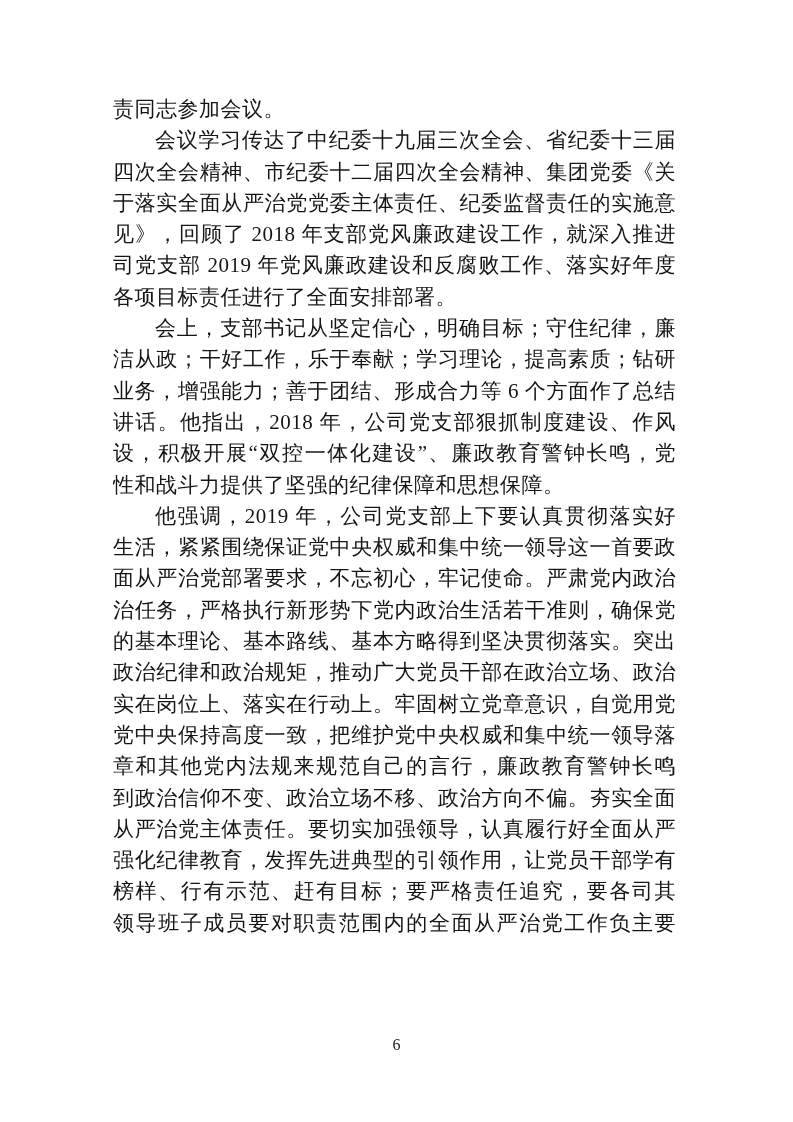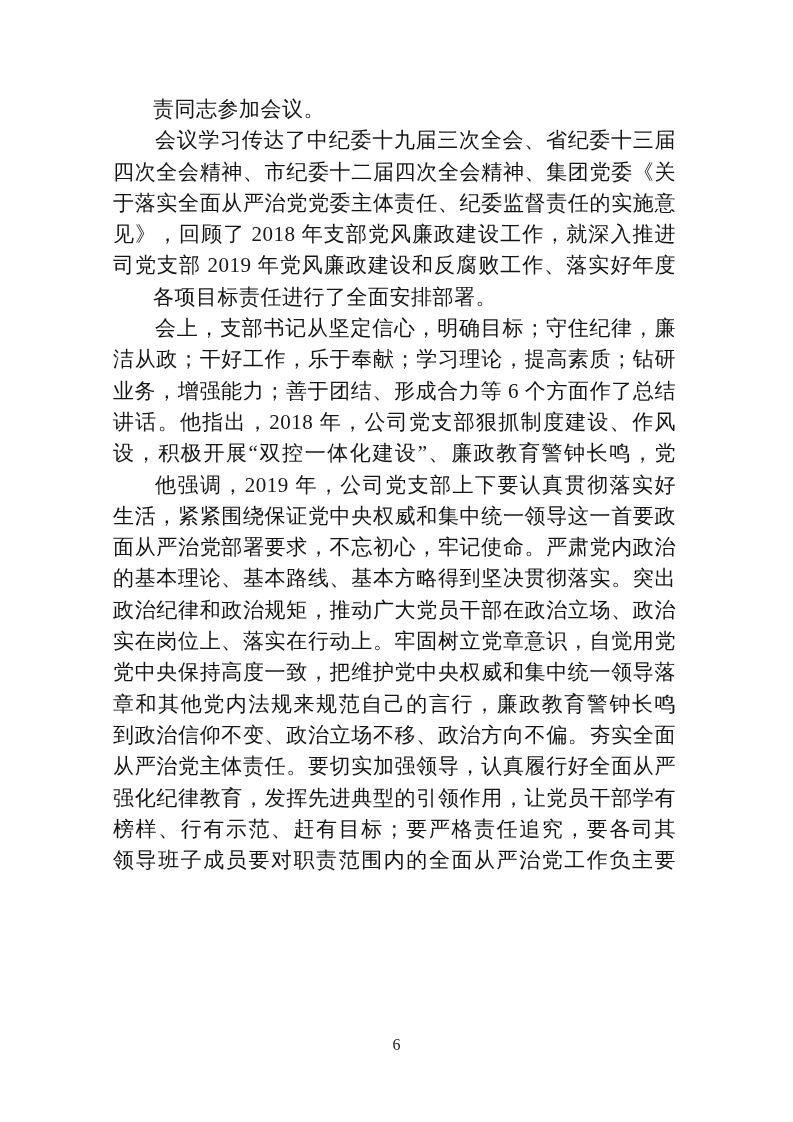--- a/index.html
+++ b/index.html
@@ -32,21 +32,20 @@
     text-justify: inter-character;
     white-space: normal;
     letter-spacing: 0.5px;
   }
   .line.first {
     text-indent: 2em;
   }
   .line.end {
     text-align: right;
     text-align-last: left;
-    margin-left: 40px;
   }
   .footer {
     position: absolute;
     left: 0;
     top: 1036px;
     width: 793px;
     text-align: center;
     font-size: 16px;
     color: #222222;
   }
@@ -61,23 +60,25 @@
     <div class="line">四次全会精神、市纪委十二届四次全会精神、集团党委《关</div>
     <div class="line">于落实全面从严治党党委主体责任、纪委监督责任的实施意</div>
     <div class="line">见》，回顾了 2018 年支部党风廉政建设工作，就深入推进公</div>
     <div class="line">司党支部 2019 年党风廉政建设和反腐败工作、落实好年度</div>
     <div class="line end">各项目标责任进行了全面安排部署。</div>
     <div class="line first">会上，支部书记从坚定信心，明确目标；守住纪律，廉</div>
     <div class="line">洁从政；干好工作，乐于奉献；学习理论，提高素质；钻研</div>
     <div class="line">业务，增强能力；善于团结、形成合力等 6 个方面作了总结</div>
     <div class="line">讲话。他指出，2018 年，公司党支部狠抓制度建设、作风建</div>
     <div class="line">设，积极开展“双控一体化建设”、廉政教育警钟长鸣，党</div>
+    <div class="line end">性和战斗力提供了坚强的纪律保障和思想保障。</div>
     <div class="line first">他强调，2019 年，公司党支部上下要认真贯彻落实好全</div>
     <div class="line">生活，紧紧围绕保证党中央权威和集中统一领导这一首要政</div>
     <div class="line">面从严治党部署要求，不忘初心，牢记使命。严肃党内政治</div>
+    <div class="line">治任务，严格执行新形势下党内政治生活若干准则，确保党</div>
     <div class="line">的基本理论、基本路线、基本方略得到坚决贯彻落实。突出</div>
     <div class="line">政治纪律和政治规矩，推动广大党员干部在政治立场、政治</div>
     <div class="line">实在岗位上、落实在行动上。牢固树立党章意识，自觉用党</div>
     <div class="line">党中央保持高度一致，把维护党中央权威和集中统一领导落</div>
     <div class="line">章和其他党内法规来规范自己的言行，廉政教育警钟长鸣</div>
     <div class="line">到政治信仰不变、政治立场不移、政治方向不偏。夯实全面</div>
     <div class="line">从严治党主体责任。要切实加强领导，认真履行好全面从严</div>
     <div class="line">强化纪律教育，发挥先进典型的引领作用，让党员干部学有</div>
     <div class="line">榜样、行有示范、赶有目标；要严格责任追究，要各司其职，</div>
     <div class="line">领导班子成员要对职责范围内的全面从严治党工作负主要</div>

